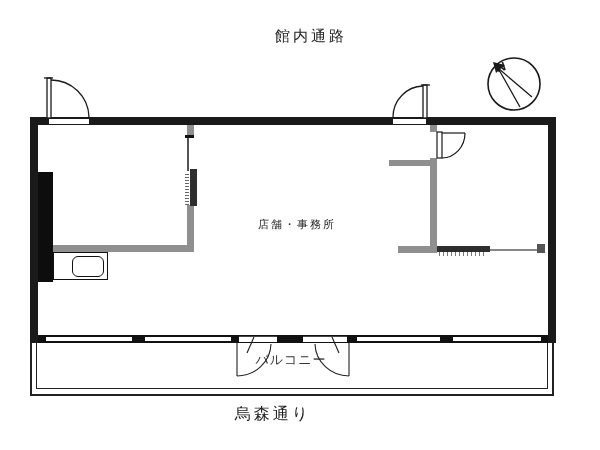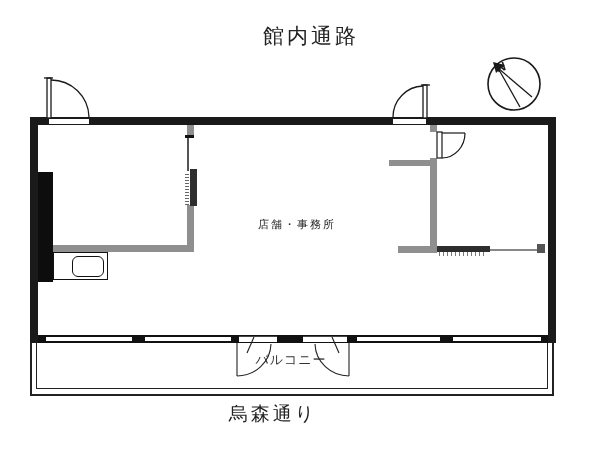--- a/index.html
+++ b/index.html
@@ -4,24 +4,24 @@
 <style>
   html,body{margin:0;padding:0;background:#fff;}
   .canvas{
     position:relative;width:600px;height:450px;background:#ffffff;
     font-family:"Liberation Sans","DejaVu Sans",sans-serif;
     color:#1a1a1a;overflow:hidden;
   }
   .abs{position:absolute;}
   
   .lbl{position:absolute;transform:translate(-50%,-50%);white-space:nowrap;color:#222;}
-  .lbl-top{left:311px;top:36px;font-size:21px;letter-spacing:3px;font-weight:500;}
+  .lbl-top{left:311px;top:36px;font-size:15px;letter-spacing:3px;font-weight:500;}
   .lbl-room{left:297px;top:224px;font-size:11px;letter-spacing:2px;font-weight:500;}
   .lbl-balcony{left:291px;top:360px;font-size:13px;letter-spacing:1px;color:#333;}
-  .lbl-street{left:273px;top:414px;font-size:19px;letter-spacing:3px;font-weight:500;}
+  .lbl-street{left:273px;top:414px;font-size:16px;letter-spacing:3px;font-weight:500;}
   
   .wall{background:#1a1a1a;}
   .w-top{left:30px;top:117px;width:526px;height:8px;}
   .w-left{left:30px;top:117px;width:8px;height:226px;}
   .w-right{left:548px;top:117px;width:8px;height:226px;}
   
   .opening{background:#fff;border-top:1px solid #1a1a1a;border-bottom:1px solid #1a1a1a;}
   .open-left{left:49px;top:118px;width:40px;height:5px;}
   .open-right{left:393px;top:118px;width:33px;height:5px;}
   

